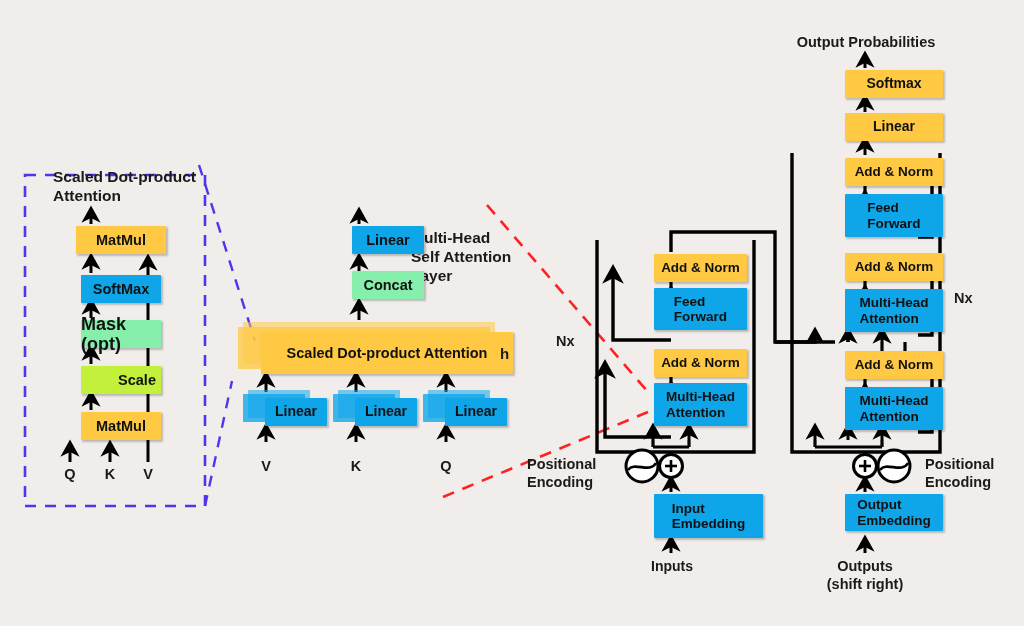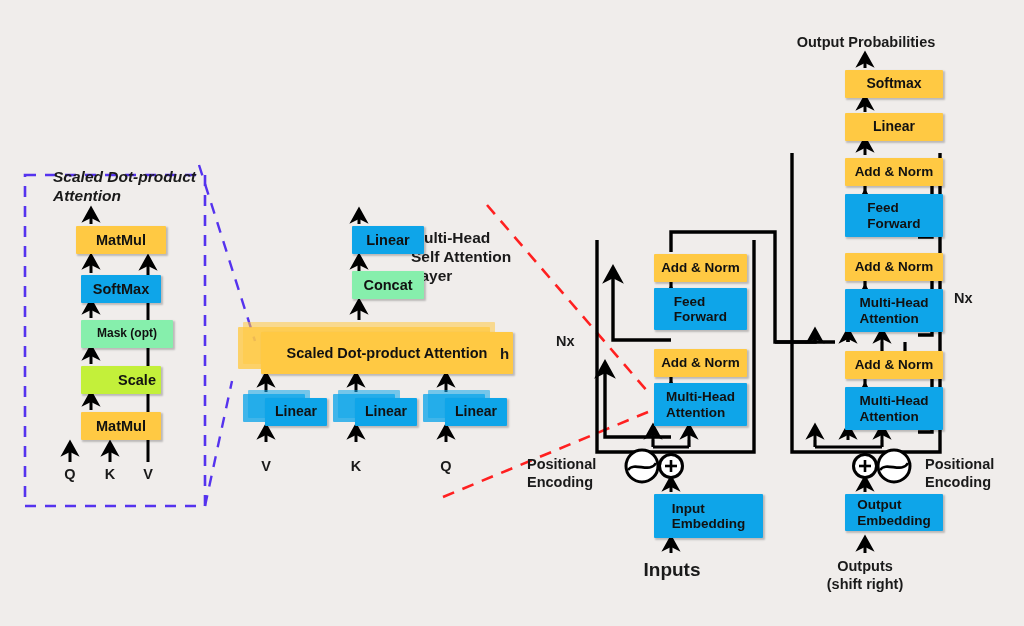--- a/index.html
+++ b/index.html
@@ -178,26 +178,26 @@
 
       <circle cx="894" cy="466" r="16" fill="#fff" stroke="#000" stroke-width="3"></circle>
       <path d="M880,470 C886,461 902,474 908,463" fill="none" stroke="#000" stroke-width="2.6"></path>
       <line x1="873" y1="466" x2="878" y2="466" stroke="#000" stroke-width="3.2"></line>
       <circle cx="865" cy="466" r="11.5" fill="#fff" stroke="#000" stroke-width="3"></circle>
       <line x1="859" y1="466" x2="871" y2="466" stroke="#000" stroke-width="2.6"></line>
       <line x1="865" y1="460" x2="865" y2="472" stroke="#000" stroke-width="2.6"></line>
     </g>
   </svg>
 
-  <div class="lbl" style="left:53px;top:168px;font-size:15.5px;font-style:italic;">Scaled Dot-product
+  <div class="lbl" style="left:53px;top:168px;font-size:15.5px;">Scaled Dot-product
 Attention</div>
 
   <div class="node yellow" style="left:47px;top:226px;width:90px;height:28px;font-size:14.5px;">MatMul</div>
   <div class="node blue" style="left:52px;top:275px;width:80px;height:28px;font-size:14.5px;">SoftMax</div>
-  <div class="node green" style="left:52px;top:320px;width:92px;height:28px;font-size:12px;">Mask (opt)</div>
+  <div class="node green" style="left:52px;top:320px;width:80px;height:28px;font-size:18px;">Mask (opt)</div>
   <div class="node lime" style="left:52px;top:366px;width:80px;height:28px;font-size:14.5px;padding-left:32px;">Scale</div>
   <div class="node yellow" style="left:52px;top:412px;width:80px;height:28px;font-size:14.5px;">MatMul</div>
 
   <div class="lbl ctr" style="left:60px;top:466px;width:20px;font-size:14.5px;">Q</div>
   <div class="lbl ctr" style="left:100px;top:466px;width:20px;font-size:14.5px;">K</div>
   <div class="lbl ctr" style="left:138px;top:466px;width:20px;font-size:14.5px;">V</div>
 
   <div class="lbl" style="left:411px;top:229px;font-size:15.5px;">Multi-Head
 Self Attention
 Layer</div>
@@ -232,21 +232,21 @@
   <div class="node blue" style="left:625px;top:288px;width:93px;height:42px;font-size:13.5px;">Feed
 Forward</div>
   <div class="node yellow" style="left:625px;top:349px;width:93px;height:28px;font-size:13.5px;">Add &amp; Norm</div>
   <div class="node blue" style="left:625px;top:383px;width:93px;height:43px;font-size:13.5px;">Multi-Head
 Attention</div>
   <div class="node blue" style="left:625px;top:494px;width:109px;height:44px;font-size:13.5px;">Input
 Embedding</div>
 
   <div class="lbl" style="left:527px;top:456px;font-size:14.5px;">Positional
 Encoding</div>
-  <div class="lbl ctr" style="left:632px;top:558px;width:80px;font-size:19px;">Inputs</div>
+  <div class="lbl ctr" style="left:632px;top:558px;width:80px;font-size:14px;">Inputs</div>
 
   <div class="lbl ctr" style="left:786px;top:34px;width:160px;font-size:14.5px;">Output Probabilities</div>
 
   <div class="lbl" style="left:954px;top:290px;font-size:14.5px;">Nx</div>
 
   <div class="node yellow" style="left:816px;top:70px;width:98px;height:28px;font-size:14px;">Softmax</div>
   <div class="node yellow" style="left:816px;top:113px;width:98px;height:28px;font-size:14px;">Linear</div>
   <div class="node yellow" style="left:816px;top:158px;width:98px;height:28px;font-size:13.5px;">Add &amp; Norm</div>
   <div class="node blue" style="left:816px;top:194px;width:98px;height:43px;font-size:13.5px;">Feed
 Forward</div>

